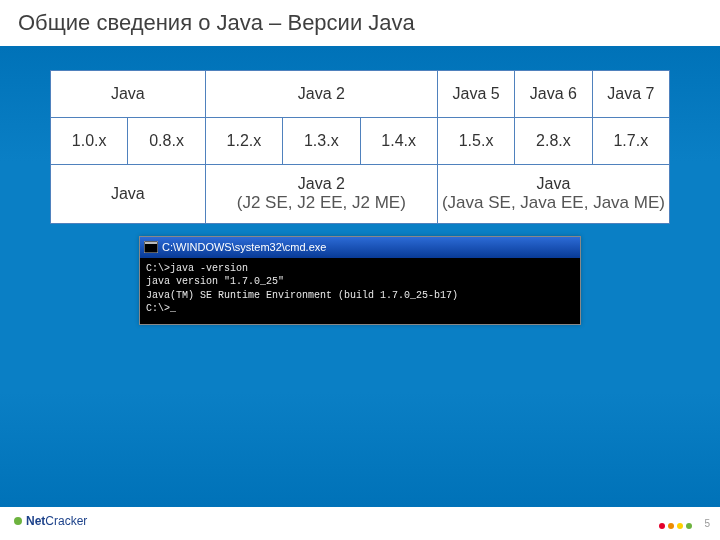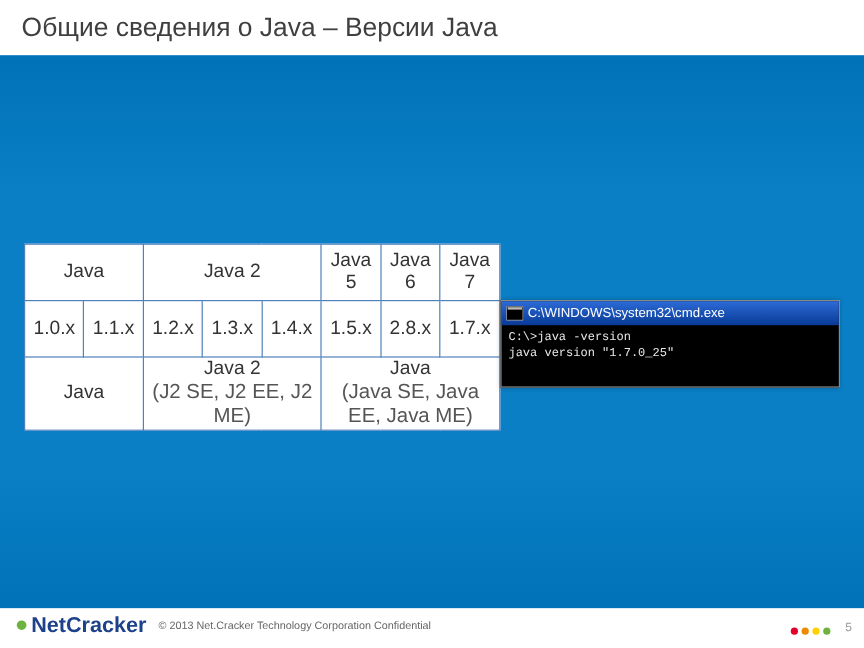--- a/index.html
+++ b/index.html
@@ -1,31 +1,31 @@
 <!DOCTYPE html>
 <html><head>
 <meta charset="utf-8">
 <style>
 html,body{margin:0;padding:0;font-family:"Segoe UI",Arial,sans-serif;background:#fff;color:#333}
 .slide{width:720px;height:535px;position:relative;overflow:hidden;box-sizing:border-box}
 .title-bar{height:46px;display:flex;align-items:center;padding:0 18px;font-size:22px;color:#3f3f3f}
-.band{position:absolute;top:46px;left:0;right:0;bottom:28px;background:linear-gradient(to bottom,#0072b8 0,#0a7fc5 25%,#0a7fc5 75%,#0072b8 100%);padding:24px 20px 16px;box-sizing:border-box;display:flex;flex-direction:row;align-items:center}
+.band{position:absolute;top:46px;left:0;right:0;bottom:28px;background:linear-gradient(to bottom,#0072b8 0,#0a7fc5 25%,#0a7fc5 75%,#0072b8 100%);padding:24px 20px 16px;box-sizing:border-box;display:flex;flex-direction:column;align-items:center}
 table.grid{border-collapse:collapse;background:#fff;width:620px;table-layout:fixed}
 table.grid td{border:1px solid #4f81bd;text-align:center;color:#333;vertical-align:middle;height:44px;font-size:16px}
 .sub{font-size:17px;color:#555}
 .big{font-size:16px}
 .cmd{width:440px;background:#000;color:#e8e8e8;font-family:"Lucida Console","Courier New",monospace;font-size:10px;line-height:1.35;margin-top:12px;border:1px solid #888;box-shadow:0 0 4px rgba(0,0,0,.25)}
 .cmd .titlebar{background:linear-gradient(to bottom,#2c6bd6,#083a96);color:#fff;font-family:Tahoma,Arial,sans-serif;font-size:11px;padding:3px 4px;display:flex;align-items:center}
 .cmd .titlebar svg{margin-right:4px;flex:0 0 auto}
-.cmd .body{padding:4px 6px 20px}
+.cmd .body{padding:4px 6px 8px}
 .cmd .body div{white-space:pre}
 .footer{position:absolute;left:0;right:0;bottom:0;height:28px;background:#fff;display:flex;align-items:center;padding:0 14px;font-size:9px;color:#666;box-sizing:border-box}
-.logo{display:flex;align-items:center;color:#1d428a;font-weight:bold;font-size:18px;margin-right:10px}
+.logo{display:flex;align-items:center;color:#1d428a;font-weight:bold;font-size:12px;margin-right:10px}
 .logo .dot{width:8px;height:8px;background:#6db33f;border-radius:50%;margin-right:4px}
-.logo .thin{font-weight:bold}
+.logo .thin{font-weight:normal}
 .dots{position:absolute;right:28px;bottom:6px;display:flex;gap:3px}
 .dots span{width:6px;height:6px;border-radius:50%;display:block}
 .slide-num{position:absolute;right:10px;bottom:6px;font-size:10px;color:#999}
 </style>
 </head>
 <body>
 
 <div class="slide">
   <div class="title-bar">Общие сведения о Java – Версии Java</div>
 
@@ -34,21 +34,21 @@
       <tbody>
           <tr>
         <td colspan="2" class="big">Java</td>
         <td colspan="3" class="big">Java 2</td>
         <td class="big">Java 5</td>
         <td class="big">Java 6</td>
         <td class="big">Java 7</td>
       </tr>
       <tr>
         <td>1.0.x</td>
-        <td>1.1.x</td>
+        <td>0.8.x</td>
         <td>1.2.x</td>
         <td>1.3.x</td>
         <td>1.4.x</td>
         <td>1.5.x</td>
         <td>2.8.x</td>
         <td>1.7.x</td>
       </tr>
       <tr>
         <td colspan="2" class="big" style="height:56px">Java</td>
         <td colspan="3">
@@ -67,32 +67,33 @@
       <div class="titlebar">
         <svg width="14" height="12" viewBox="0 0 14 12">
             <rect x="0" y="0" width="14" height="12" fill="#000" stroke="#bbb"></rect>
             <rect x="1" y="1" width="12" height="2" fill="#bbb"></rect>
           </svg>
         <span>C:\WINDOWS\system32\cmd.exe</span>
       </div>
       <div class="body">
         <div>C:\&gt;java -version</div>
         <div>java version "1.7.0_25"</div>
+        <div>Java(TM) SE Runtime Environment (build 1.7.0_25-b17)</div>
         <div></div>
+        <div>C:\&gt;_</div>
       </div>
     </div>
   </div>
 
   <div class="footer">
     <div class="logo">
       <span class="dot"></span>
       <span>Net</span>
         <span class="thin">Cracker</span>
     </div>
-    <span>© 2013 Net.Cracker Technology Corporation Confidential</span>
   </div>
   <div class="dots">
     <span style="background:#e4002b"></span>
     <span style="background:#ed8b00"></span>
     <span style="background:#ffd100"></span>
     <span style="background:#6db33f"></span>
   </div>
   <div class="slide-num">5</div>
 </div>
 

